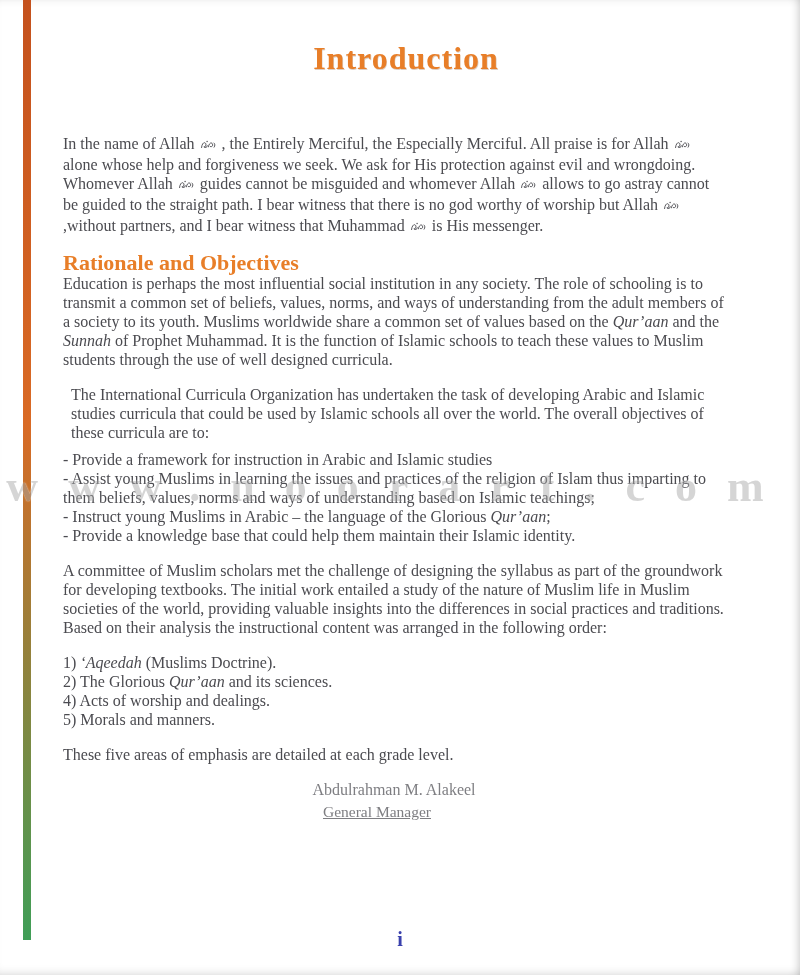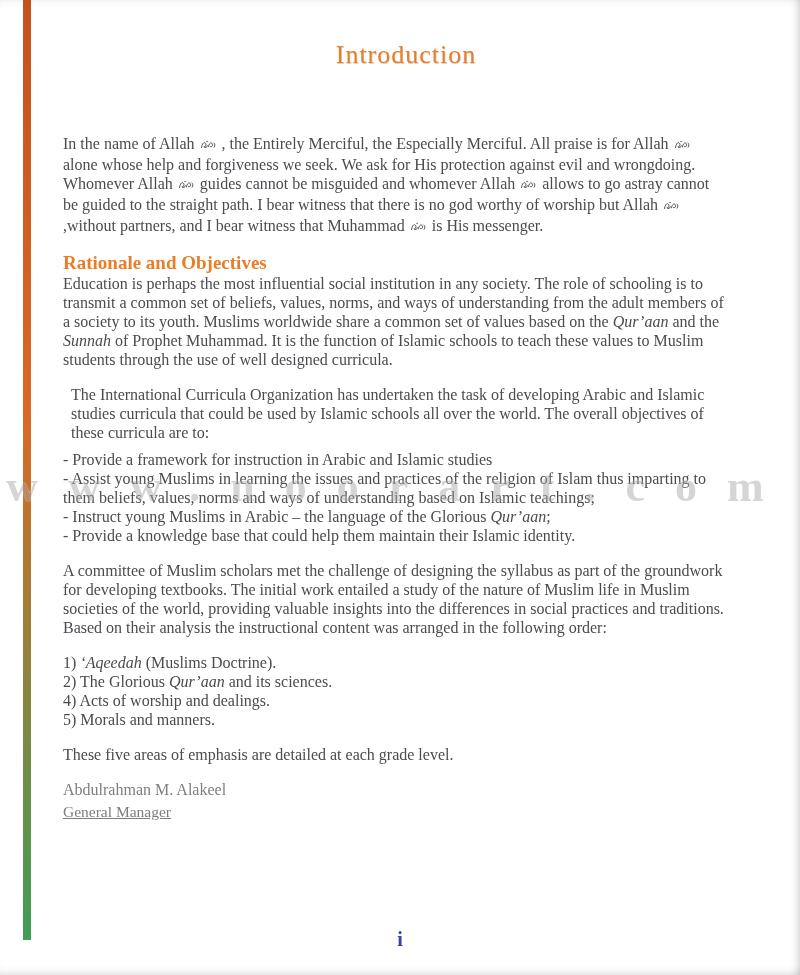--- a/index.html
+++ b/index.html
@@ -7,41 +7,41 @@
     position:relative;width:800px;height:975px;margin:0 auto;background:#ffffff;
     font-family:"Liberation Serif", serif;overflow:hidden;
     box-shadow: inset -8px 0 10px -7px rgba(0,0,0,.22), inset 0 -8px 10px -7px rgba(0,0,0,.15), inset 0 8px 10px -9px rgba(0,0,0,.10);
   }
   .edge-stripe{
     position:absolute;left:23px;top:0;width:8px;height:940px;
     background:linear-gradient(to bottom, var(--stripe-top,#c4511d) 0%, var(--stripe-mid,#d96a25) 45%, var(--stripe-bottom,#3f9e57) 100%);
   }
   .title{
     position:absolute;top:40px;left:12px;right:0;margin:0;text-align:center;
-    font-size:26px;font-weight:normal;letter-spacing:1px;color:var(--accent,#e87e28);
+    font-size:32px;font-weight:bold;letter-spacing:1px;color:var(--accent,#e87e28);
     text-shadow:0.6px 0.8px 0 rgba(120,60,10,.25);
   }
   .content{
     position:absolute;top:134px;left:63px;width:662px;
     font-size:16px;line-height:19px;color:var(--body-text,#4b4b50);
   }
   .content p{padding:0;}
   p.paragraph{margin:0 0 16px 0;}
   p.intro{margin:8px;}
   p.bullet{margin:0;}
   p.list-item{margin:0;}
   p.bullet + p.paragraph{margin-top:16px;}
   p.list-item + p.paragraph{margin-top:16px;}
   h2.section-heading{
-    margin:14px 0 2px 0;font-size:19px;font-weight:bold;color:var(--accent,#e87e28);
+    margin:14px 0 2px 0;font-size:22px;font-weight:bold;color:var(--accent,#e87e28);
   }
   i{font-style:italic;}
   .honorific-wrap{display:inline-block;vertical-align:-2px;margin:0 1px;}
   .honorific-wrap svg{display:inline-block;width:17px;height:13px;}
-  .signature{margin-top:2px;text-align:left;color:var(--signature,#7e7e82);}
+  .signature{margin-top:2px;text-align:center;color:var(--signature,#7e7e82);}
   .sig-name{font-size:16px;}
   .sig-role{font-size:15.5px;padding-right:34px;margin-top:3px;text-decoration:underline;}
   .watermark{
     position:absolute;top:464px;left:-6px;right:-6px;text-align:center;white-space:nowrap;
     font-size:44px;font-weight:bold;letter-spacing:30px;line-height:46px;
     color:var(--watermark,#a9a9a9);opacity:.48;text-shadow:0 0 2px #ffffff, 0 0 1px #ffffff;
     pointer-events:none;z-index:5;
   }
   .page-number{
     position:absolute;top:928px;left:0;right:0;text-align:center;

